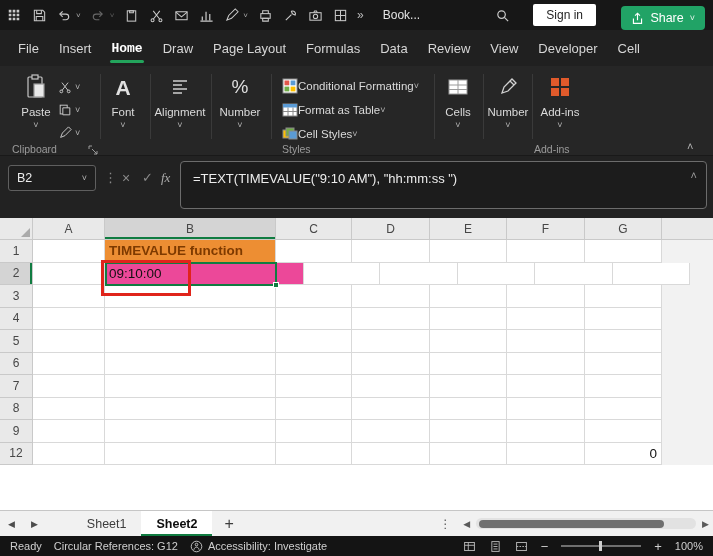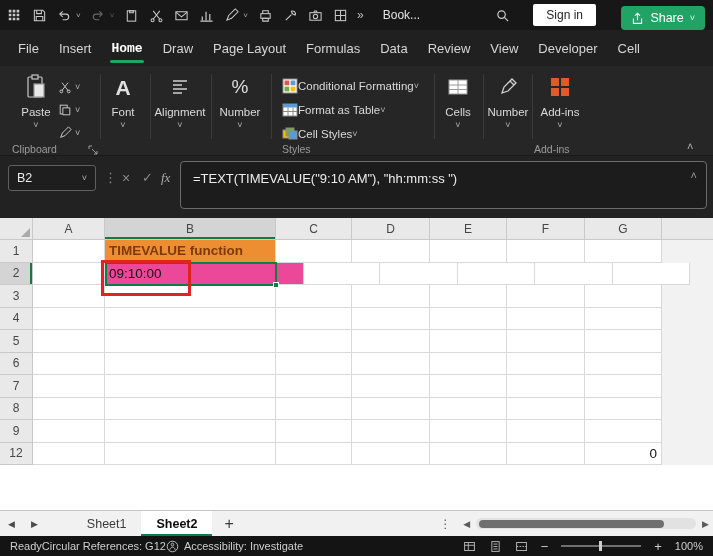--- a/index.html
+++ b/index.html
@@ -100,21 +100,21 @@
     align-items:center;position:relative;}
   .sheet-tab.active{background:#ffffff;color:#0d0d0d;font-weight:700;box-shadow:inset 0 -2px 0 #107C41;}
   .addsheet{font-size:16px;color:#3c3c3c;padding:0 12px;}
   .tab-ellipsis{margin-left:auto;color:#5a5a5a;font-size:12px;padding:0 8px;}
   .hscroll-arrow{color:#5a5a5a;font-size:9px;padding:0 4px;}
   .hscroll-track{width:220px;height:11px;background:#e2e2e2;border-radius:6px;position:relative;margin:0 2px;}
   .hscroll-thumb{position:absolute;left:3px;top:1.5px;width:185px;height:8px;background:#6f6f6f;border-radius:4px;}
 
   
   .statusbar{position:absolute;top:536px;left:0;right:0;height:20px;background:#141414;color:#cfcfcf;
-    font-size:11px;display:flex;align-items:center;padding:0 10px;gap:0;box-sizing:border-box;}
+    font-size:11px;display:flex;align-items:center;padding:0 10px;gap:12px;box-sizing:border-box;}
   .sb-acc{display:flex;align-items:center;gap:5px;}
   .sb-right{margin-left:auto;display:flex;align-items:center;gap:13px;}
   .zoom-minus,.zoom-plus{color:#cfcfcf;font-size:13px;line-height:13px;}
   .zoom-slider{width:80px;height:2px;background:#6f6f6f;position:relative;}
   .zoom-thumb{position:absolute;left:38px;top:-4px;width:3px;height:10px;background:#cfcfcf;}
   .sb-text{white-space:nowrap;}
 </style>
 </head>
 <body>
 

